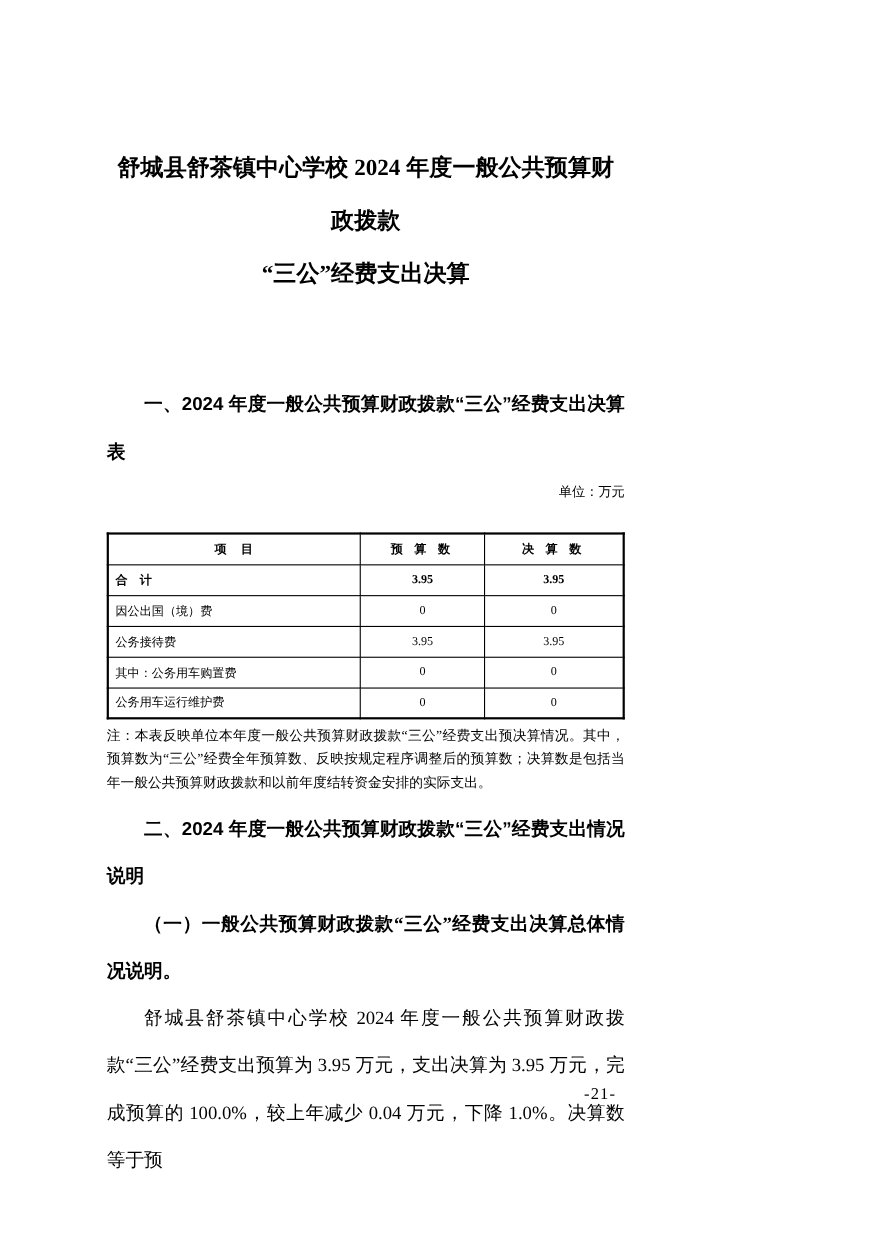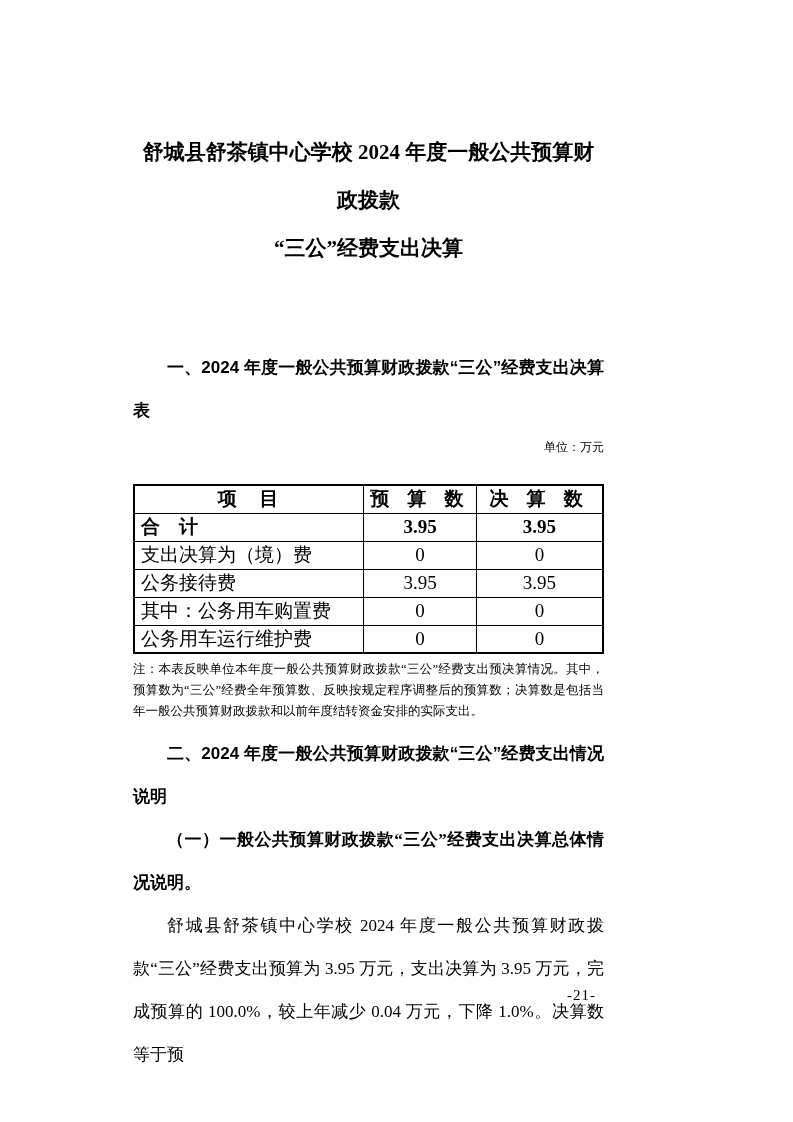--- a/index.html
+++ b/index.html
@@ -8,21 +8,20 @@
     font-family: "Liberation Serif", "DejaVu Serif", serif;
     color: #000000;
   }
   .page {
     position: relative;
     width: 664px;
     height: 1122px;
     background: #ffffff;
     padding: 128px 96px 0 97px;
     overflow: hidden;
-    margin-left: 36px;
   }
   
   .title-block {
     text-align: center;
     font-weight: bold;
     font-size: 21px;
     line-height: 48px;
     font-family: "Liberation Serif", "DejaVu Serif", serif;
   }
   
@@ -46,21 +45,21 @@
     width: 100%;
     border-collapse: collapse;
     margin-top: 24px;
     table-layout: fixed;
     border: 2px solid #000;
   }
   table.budget-table th,
   table.budget-table td {
     border: 1px solid #000;
     height: 28px;
-    font-size: 19px;
+    font-size: 11px;
     padding: 0 6px;
     vertical-align: middle;
     overflow: hidden;
     white-space: nowrap;
   }
   table.budget-table th { font-weight: bold; text-align: center; letter-spacing: 0.35em; }
   table.budget-table th:first-child { letter-spacing: 0.1em; }
   table.budget-table tr.bold td { font-weight: bold; }
   td.col-item { text-align: left; }
   td.col-item.center { text-align: left; }
@@ -129,21 +128,21 @@
         <th>决 算 数</th>
       </tr>
     </thead>
     <tbody>
         <tr class="bold">
           <td class="col-item center">合　计</td>
           <td class="num">3.95</td>
           <td class="num">3.95</td>
         </tr>
         <tr>
-          <td class="col-item">支出决算为（境）费</td>
+          <td class="col-item">因公出国（境）费</td>
           <td class="num">0</td>
           <td class="num">0</td>
         </tr>
         <tr>
           <td class="col-item">公务接待费</td>
           <td class="num">3.95</td>
           <td class="num">3.95</td>
         </tr>
         <tr>
           <td class="col-item indent-1">其中：公务用车购置费</td>

